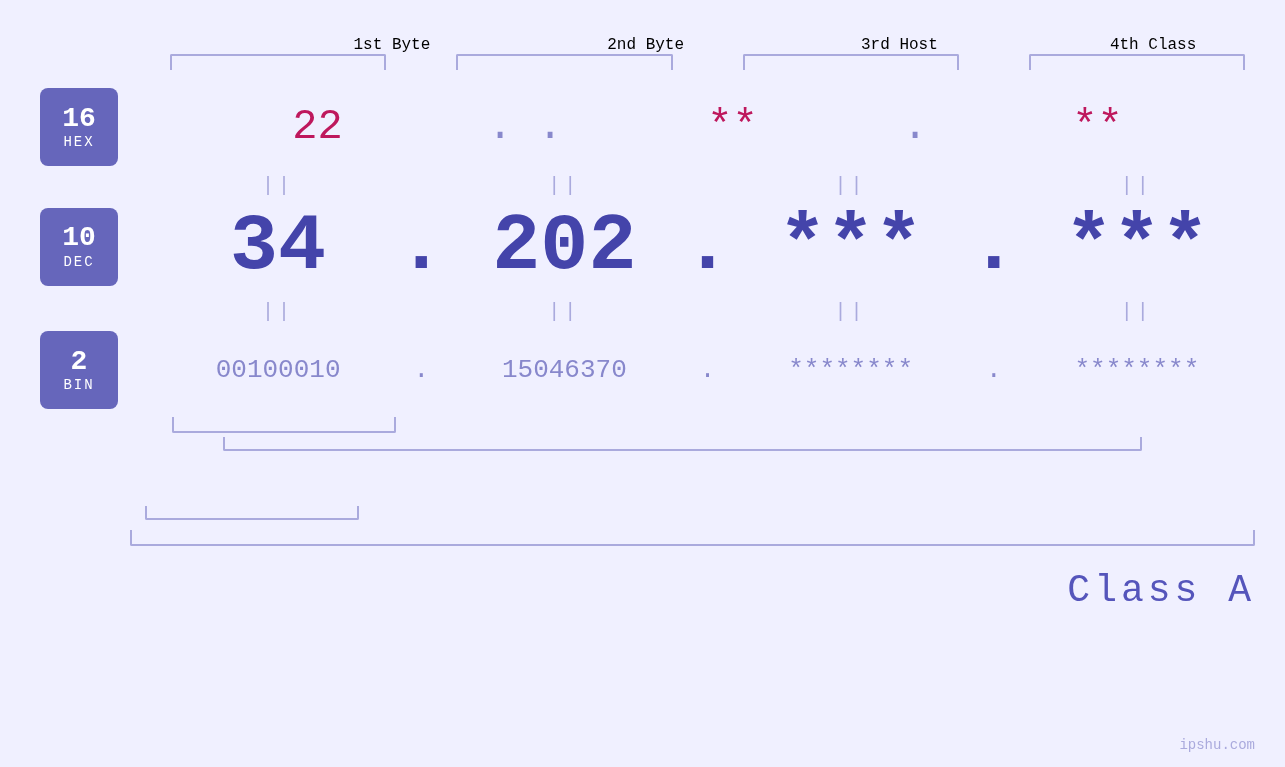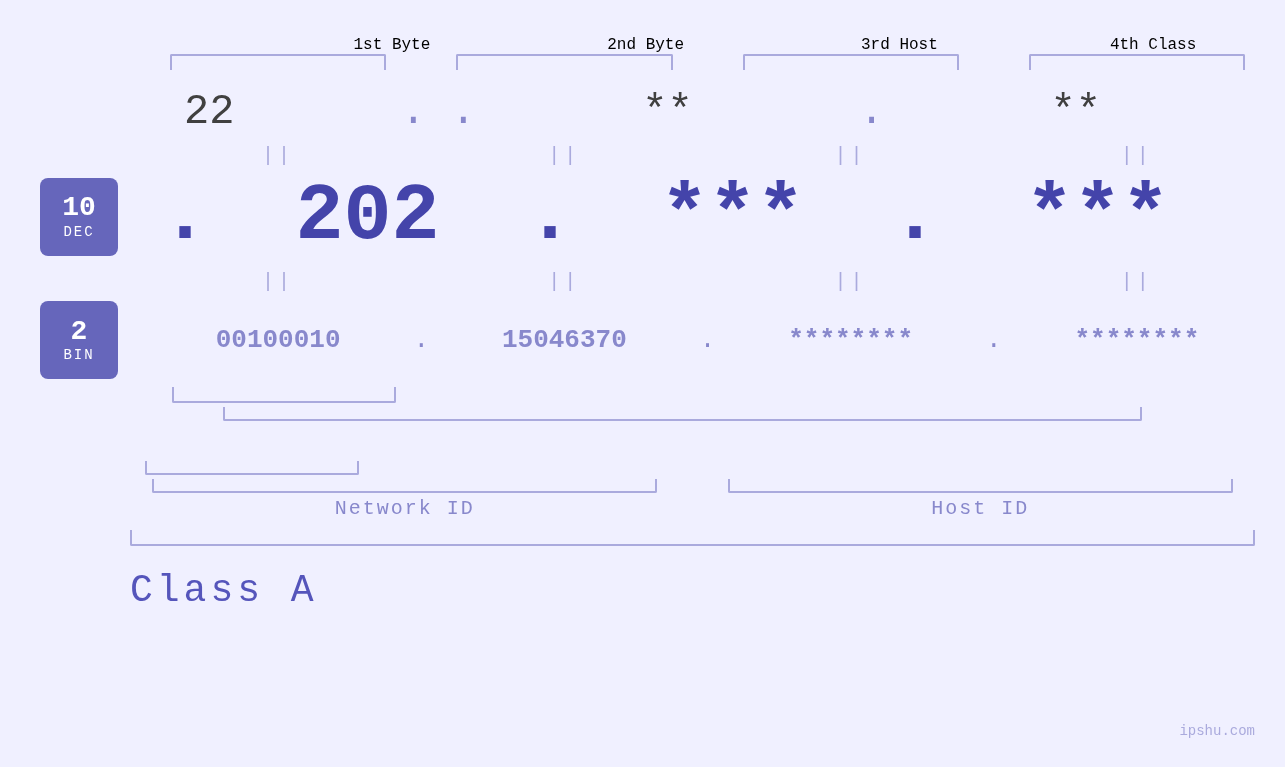--- a/index.html
+++ b/index.html
@@ -57,37 +57,36 @@
       font-weight: bold;
       line-height: 1.1;
     }
 
     .badge-label {
       font-size: 14px;
       letter-spacing: 2px;
     }
 
     .val-hex {
-      color: #404040;
+      color: #be185d;
       font-size: 42px;
       font-family: 'Courier New', Courier, monospace;
     }
 
     .val-dec {
       color: #4444aa;
       font-size: 80px;
       font-weight: bold;
       font-family: 'Courier New', Courier, monospace;
     }
 
     .val-bin {
       color: #8888cc;
       font-size: 26px;
       font-family: 'Courier New', Courier, monospace;
-      font-weight: bold;
     }
 
     .dot-hex {
       color: #8888cc;
       font-size: 42px;
       flex: 0 0 40px;
       text-align: center;
     }
 
     .dot-dec {
@@ -113,21 +112,21 @@
 
     .class-label {
       color: #5555bb;
       font-size: 38px;
       font-family: 'Courier New', Courier, monospace;
       letter-spacing: 4px;
     }
 
     .watermark {
       position: absolute;
-      bottom: 28px;
+      bottom: 14px;
       right: 30px;
       color: #aaaadd;
       font-size: 14px;
       font-family: 'Courier New', Courier, monospace;
     }
 
     .full-row {
       display: flex;
       align-items: center;
       width: 100%;
@@ -225,20 +224,26 @@
     <div class="byte-cell">
         <div class="bracket" style="width:90%; height:16px;"></div>
       </div>
     <div class="dot-cell"></div>
     <div class="byte-cell">
         <div class="bracket" style="width:90%; height:16px;"></div>
       </div>
   </div>
 
   <div class="full-row" style="margin-top:18px;">
+    <div class="badge-placeholder">
+      <div class="badge">
+        <span class="badge-num">16</span>
+        <span class="badge-label">HEX</span>
+      </div>
+    </div>
     <div class="values-row-content">
       <div class="byte-cell">
         <span class="val-hex">22</span>
       </div>
       <div class="dot-cell">
         <span class="dot-hex">.</span>
       </div>
       <div class="dot-cell">
         <span class="dot-hex">.</span>
       </div>
@@ -276,20 +281,23 @@
   </div>
 
   <div class="full-row" style="margin-top:4px;">
     <div class="badge-placeholder">
       <div class="badge">
         <span class="badge-num">10</span>
         <span class="badge-label">DEC</span>
       </div>
     </div>
     <div class="values-row-content">
+      <div class="byte-cell">
+        <span class="val-dec">34</span>
+      </div>
       <div class="dot-cell">
         <span class="dot-dec">.</span>
       </div>
       <div class="byte-cell">
         <span class="val-dec">202</span>
       </div>
       <div class="dot-cell">
         <span class="dot-dec">.</span>
       </div>
       <div class="byte-cell">
@@ -398,36 +406,23 @@
         <div style="width:88%; border:2px solid #aaaadd; border-top:none; border-radius:0 0 2px 2px; height:14px;"></div>
       </div>
       <div style="width:50px;"></div>
       <div style="flex:1;"></div>
       <div style="width:50px;"></div>
       <div style="flex:1;"></div>
       <div style="width:50px;"></div>
       <div style="flex:1;"></div>
     </div>
 
-    <div style="display:flex; margin-top:4px;">
-
-      <div style="flex:2.1; display:flex; flex-direction:column; align-items:center;">
-        <div style="width:92%; border:2px solid #aaaadd; border-top:none; border-radius:0 0 2px 2px; height:14px; margin-bottom:4px;"></div>
-        <span style="color:#8888cc; font-size:20px; font-family:'Courier New',Courier,monospace; letter-spacing:2px;">Network ID</span>
-      </div>
-      <div style="flex:0.1;"></div>
-
-      <div style="flex:2.1; display:flex; flex-direction:column; align-items:center;">
-        <div style="width:92%; border:2px solid #aaaadd; border-top:none; border-radius:0 0 2px 2px; height:14px; margin-bottom:4px;"></div>
-        <span style="color:#8888cc; font-size:20px; font-family:'Courier New',Courier,monospace; letter-spacing:2px;">Host ID</span>
-      </div>
-    </div>
 
     <div style="margin-top:10px; border:2px solid #aaaadd; border-top:none; border-radius:0 0 2px 2px; height:16px;"></div>
 
-    <div style="display:flex; justify-content:flex-start; margin-top:23px;">
+    <div style="display:flex; justify-content:flex-end; margin-top:23px;">
       <span class="class-label">Class A</span>
     </div>
   </div>
 
   <div class="watermark">ipshu.com</div>
 
 </div>
 
 </body></html>

